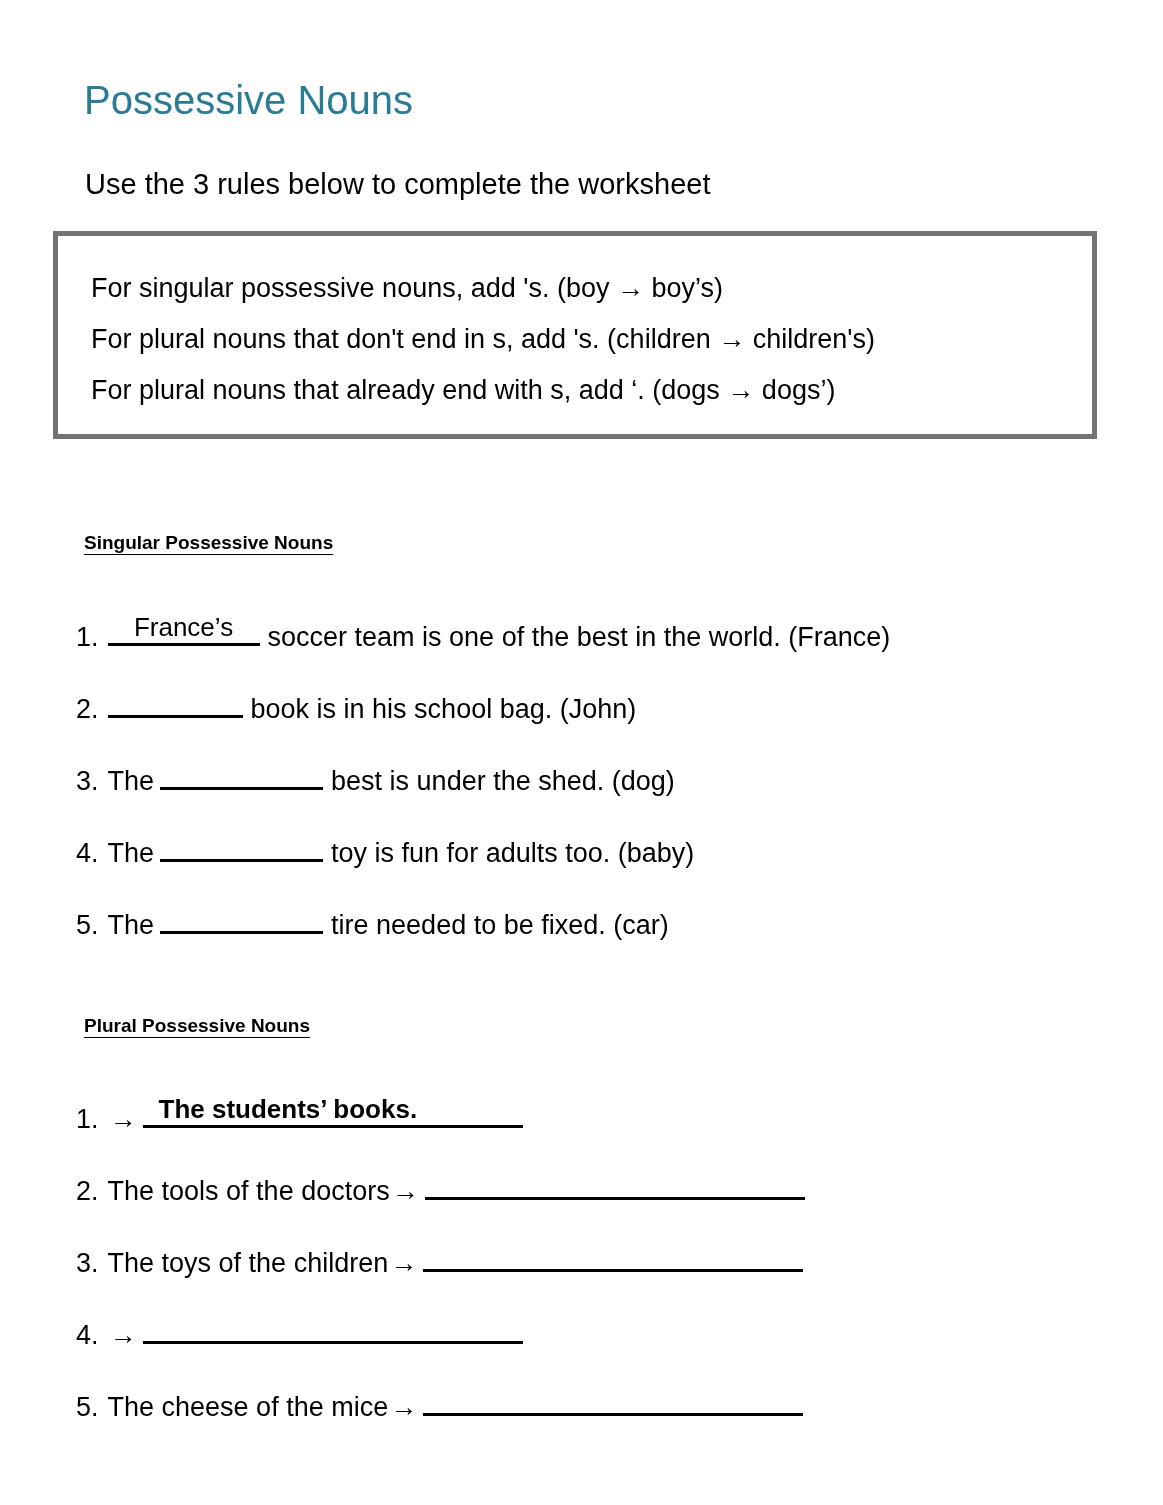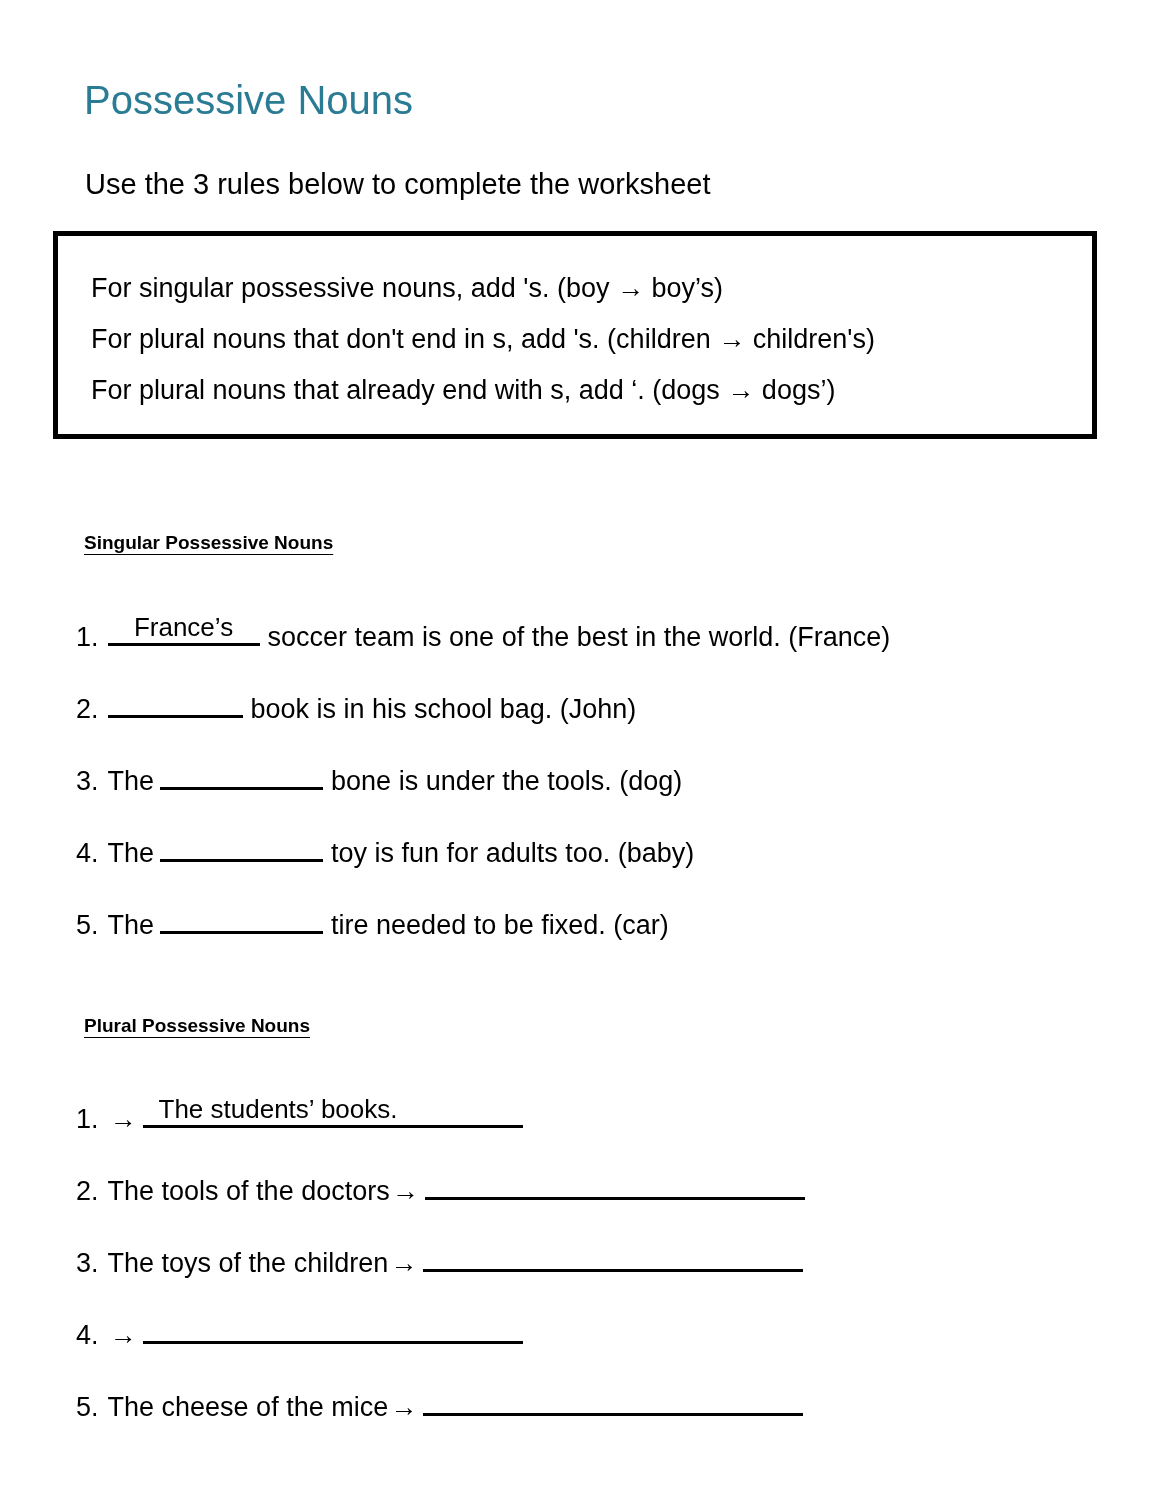--- a/index.html
+++ b/index.html
@@ -45,21 +45,21 @@
     white-space: nowrap;
   }
 
   
   .rules-box {
     position: absolute;
     left: 53px;
     top: 231px;
     width: 1044px;
     height: 208px;
-    border: 5px solid #000000;
+    border: 5px solid #737373;
     box-sizing: border-box;
     background: #ffffff;
   }
   .rules-list {
     position: absolute;
     left: 33px;
     top: 27px;
     right: 10px;
   }
   .rule-line {
@@ -123,20 +123,21 @@
   }
   
   .blank.w1 { width: 152px; }
   .blank.w2 { width: 135px; }
   .blank.w3 { width: 163px; }
 
   
   .blank.plural {
     width: 380px;
     height: 30px;
+    font-weight: bold;
   }
   .blank.plural .answer {
     text-align: left;
     padding-left: 16px;
   }
   .arrow { margin: 0 6px 0 2px; }
 </style>
 </head>
 <body>
 
@@ -173,21 +174,21 @@
       </span>
       <span class="q-post">book is in his school bag. (John)</span>
     </div>
 
     <div class="q-row">
       <span class="q-num">3.</span>
       <span class="q-pre">The</span>
       <span class="blank w3">
         <span class="answer"></span>
       </span>
-      <span class="q-post">bone is under the tools. (dog)</span>
+      <span class="q-post">best is under the shed. (dog)</span>
     </div>
 
     <div class="q-row">
       <span class="q-num">4.</span>
       <span class="q-pre">The</span>
       <span class="blank w3">
         <span class="answer"></span>
       </span>
       <span class="q-post">toy is fun for adults too. (baby)</span>
     </div>

